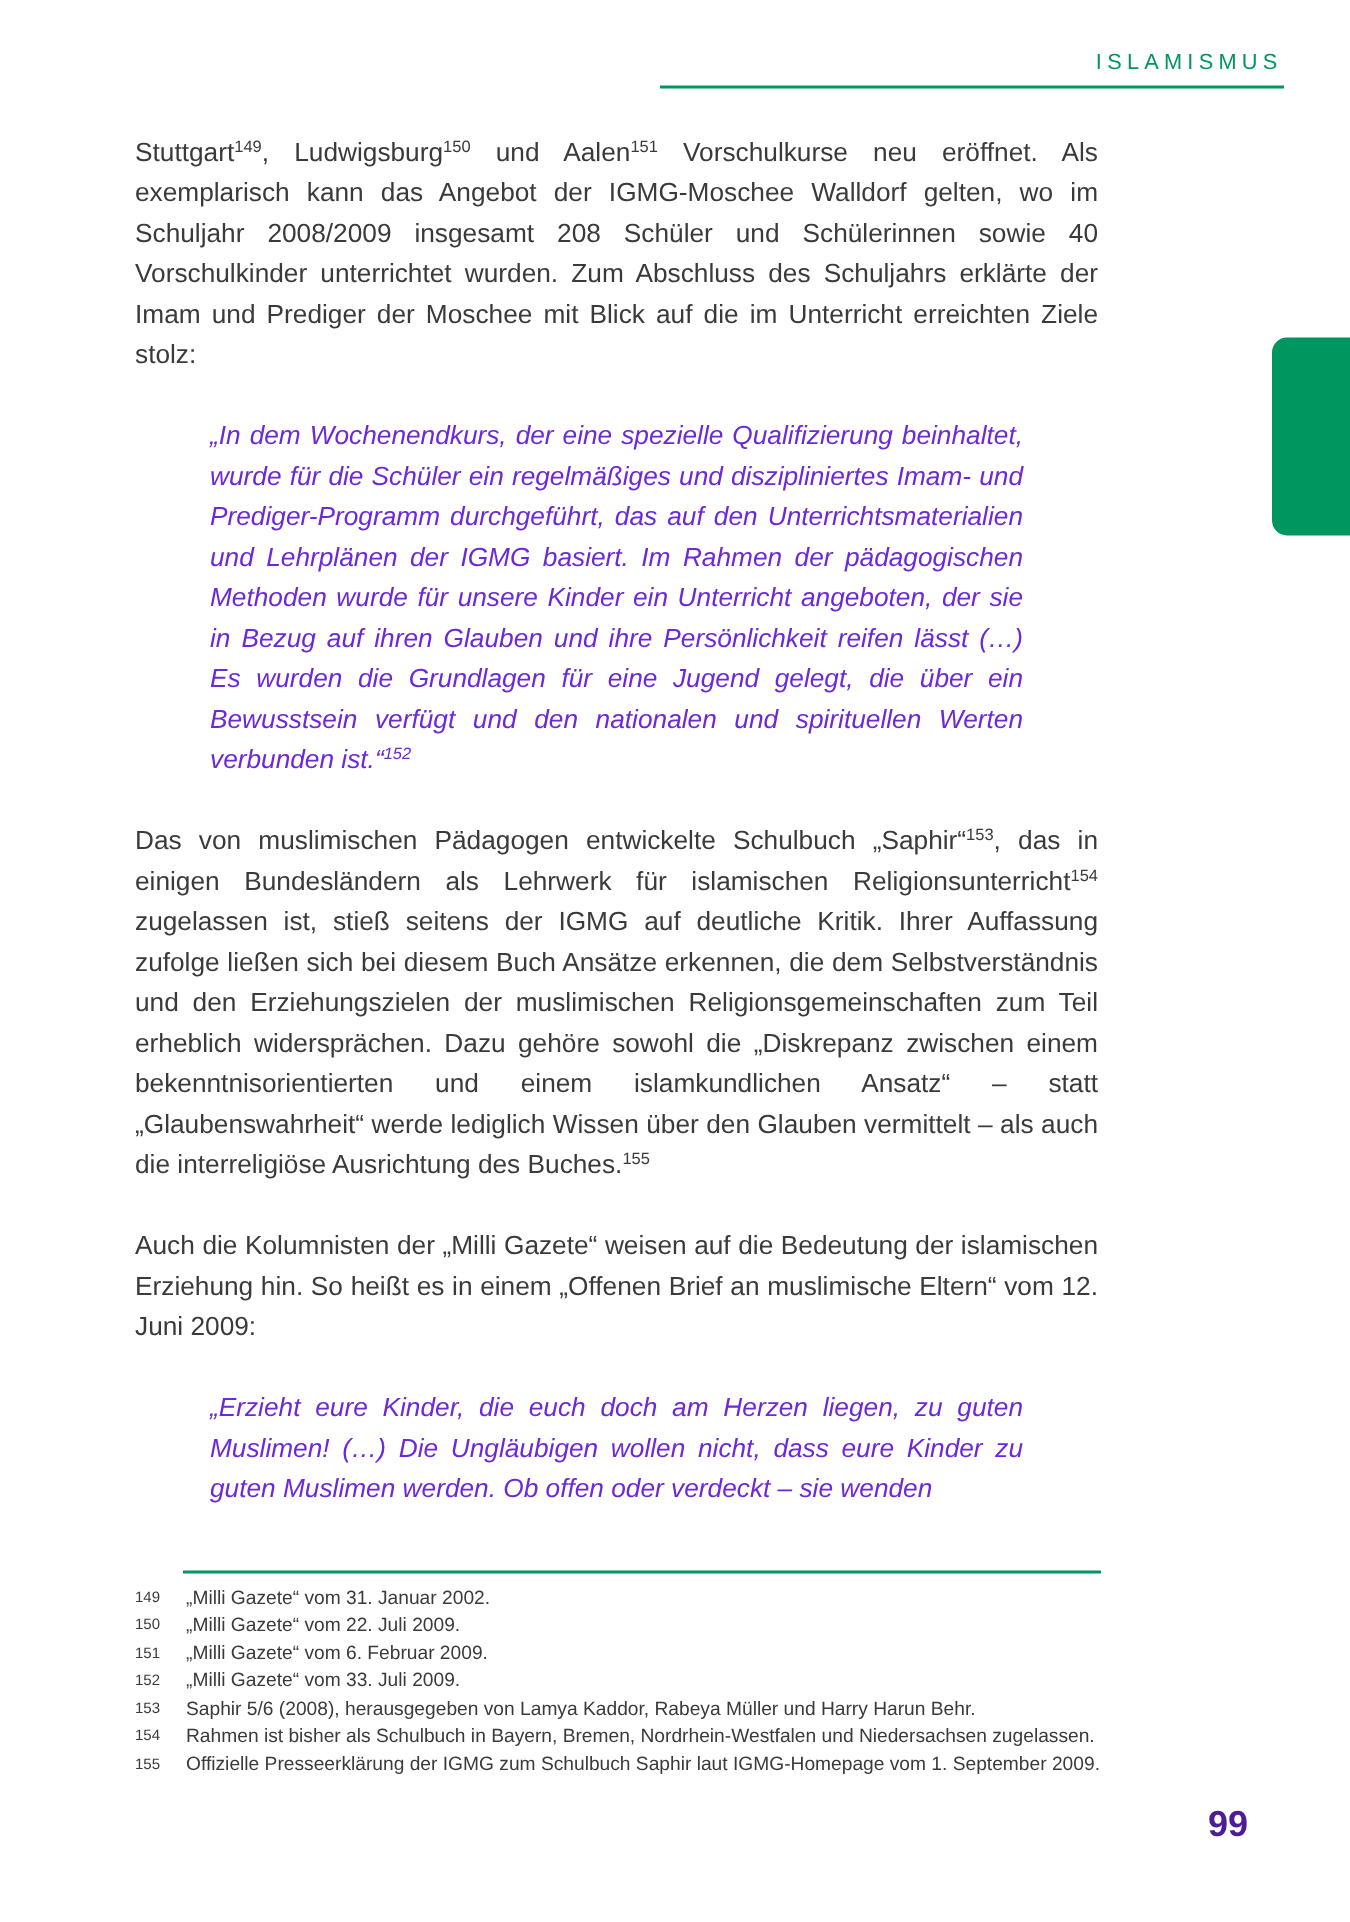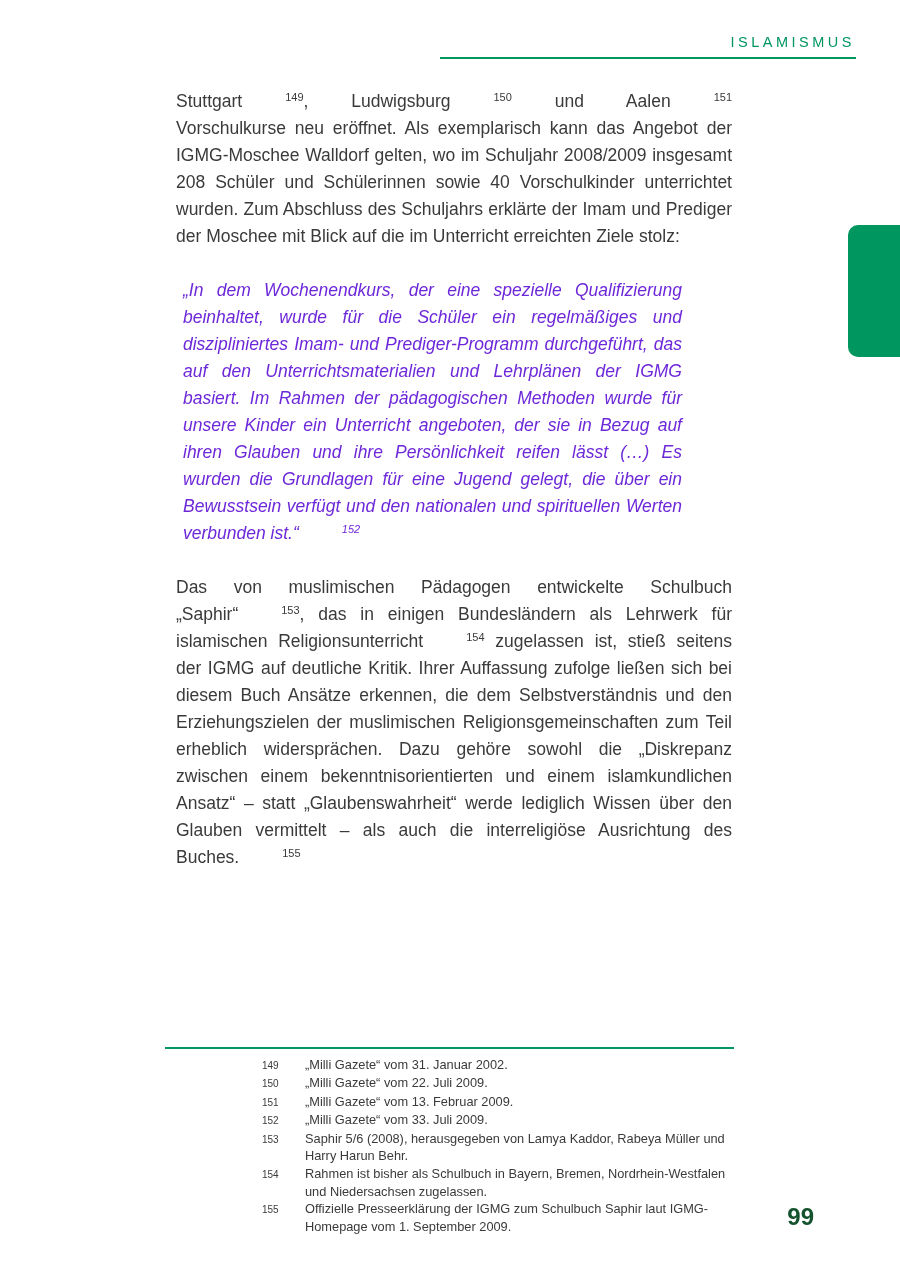--- a/index.html
+++ b/index.html
@@ -1,15 +1,15 @@
 <!DOCTYPE html>
 <html lang="de"><head>
 <meta charset="utf-8">
 <style>
-  * { box-sizing: border-box; padding-left: 43px; }
+  * { box-sizing: border-box; }
   html, body { margin: 0; padding: 0; }
   body {
     width: 900px; height: 1281px;
     background: #ffffff;
     font-family: "Liberation Sans", "DejaVu Sans", sans-serif;
   }
   .page {
     position: relative;
     width: 900px; height: 1281px;
     background: #ffffff;
@@ -87,56 +87,58 @@
     flex: 0 0 34px;
     width: 34px;
     font-size: 10px;
     padding-top: 1px;
   }
   .fn-text { flex: 1; }
 
   
   .page-number {
     position: absolute;
-    right: 86px; bottom: 50px;
-    color: #14532d;
+    right: 68px; bottom: 50px;
+    color: #4c1d95;
     font-size: 24px;
     font-weight: bold;
   }
 </style>
 </head>
 <body>
 
 <div class="page">
 
   <div class="header-label">ISLAMISMUS</div>
   <div class="header-rule"></div>
 
   <div class="side-tab"></div>
 
   <main class="content">
     <p class="body">Stuttgart<sup>149</sup>, Ludwigsburg<sup>150</sup> und Aalen<sup>151</sup> Vorschulkurse neu eröffnet. Als exemplarisch kann das Angebot der IGMG-Moschee Walldorf gelten, wo im Schuljahr 2008/2009 insgesamt 208 Schüler und Schülerinnen sowie 40 Vorschulkinder unterrichtet wurden. Zum Abschluss des Schuljahrs erklärte der Imam und Prediger der Moschee mit Blick auf die im Unterricht erreichten Ziele stolz:</p>
     <blockquote class="quote">„In dem Wochenendkurs, der eine spezielle Qualifizierung beinhaltet, wurde für die Schüler ein regelmäßiges und diszipliniertes Imam- und Prediger-Programm durchgeführt, das auf den Unterrichtsmaterialien und Lehrplänen der IGMG basiert. Im Rahmen der pädagogischen Methoden wurde für unsere Kinder ein Unterricht angeboten, der sie in Bezug auf ihren Glauben und ihre Persönlichkeit reifen lässt (…) Es wurden die Grundlagen für eine Jugend gelegt, die über ein Bewusstsein verfügt und den nationalen und spirituellen Werten verbunden ist.“<sup>152</sup></blockquote>
     <p class="body">Das von muslimischen Pädagogen entwickelte Schulbuch „Saphir“<sup>153</sup>, das in einigen Bundesländern als Lehrwerk für islamischen Religionsunterricht<sup>154</sup> zugelassen ist, stieß seitens der IGMG auf deutliche Kritik. Ihrer Auffassung zufolge ließen sich bei diesem Buch Ansätze erkennen, die dem Selbstverständnis und den Erziehungszielen der muslimischen Religionsgemeinschaften zum Teil erheblich widersprächen. Dazu gehöre sowohl die „Diskrepanz zwischen einem bekenntnisorientierten und einem islamkundlichen Ansatz“ – statt „Glaubenswahrheit“ werde lediglich Wissen über den Glauben vermittelt – als auch die interreligiöse Ausrichtung des Buches.<sup>155</sup></p>
+    <p class="body">Auch die Kolumnisten der „Milli Gazete“ weisen auf die Bedeutung der islamischen Erziehung hin. So heißt es in einem „Offenen Brief an muslimische Eltern“ vom 12. Juni 2009:</p>
+    <blockquote class="quote">„Erzieht eure Kinder, die euch doch am Herzen liegen, zu guten Muslimen! (…) Die Ungläubigen wollen nicht, dass eure Kinder zu guten Muslimen werden. Ob offen oder verdeckt – sie wenden</blockquote>
   </main>
 
   <section class="footnotes">
     <div class="fn-rule"></div>
     <div>
         <div class="fn-row">
           <span class="fn-num">149</span>
           <span class="fn-text">„Milli Gazete“ vom 31. Januar 2002.</span>
         </div>
         <div class="fn-row">
           <span class="fn-num">150</span>
           <span class="fn-text">„Milli Gazete“ vom 22. Juli 2009.</span>
         </div>
         <div class="fn-row">
           <span class="fn-num">151</span>
-          <span class="fn-text">„Milli Gazete“ vom 13. Februar 2009.</span>
+          <span class="fn-text">„Milli Gazete“ vom 6. Februar 2009.</span>
         </div>
         <div class="fn-row">
           <span class="fn-num">152</span>
           <span class="fn-text">„Milli Gazete“ vom 33. Juli 2009.</span>
         </div>
         <div class="fn-row">
           <span class="fn-num">153</span>
           <span class="fn-text">Saphir 5/6 (2008), herausgegeben von Lamya Kaddor, Rabeya Müller und Harry Harun Behr.</span>
         </div>
         <div class="fn-row">

